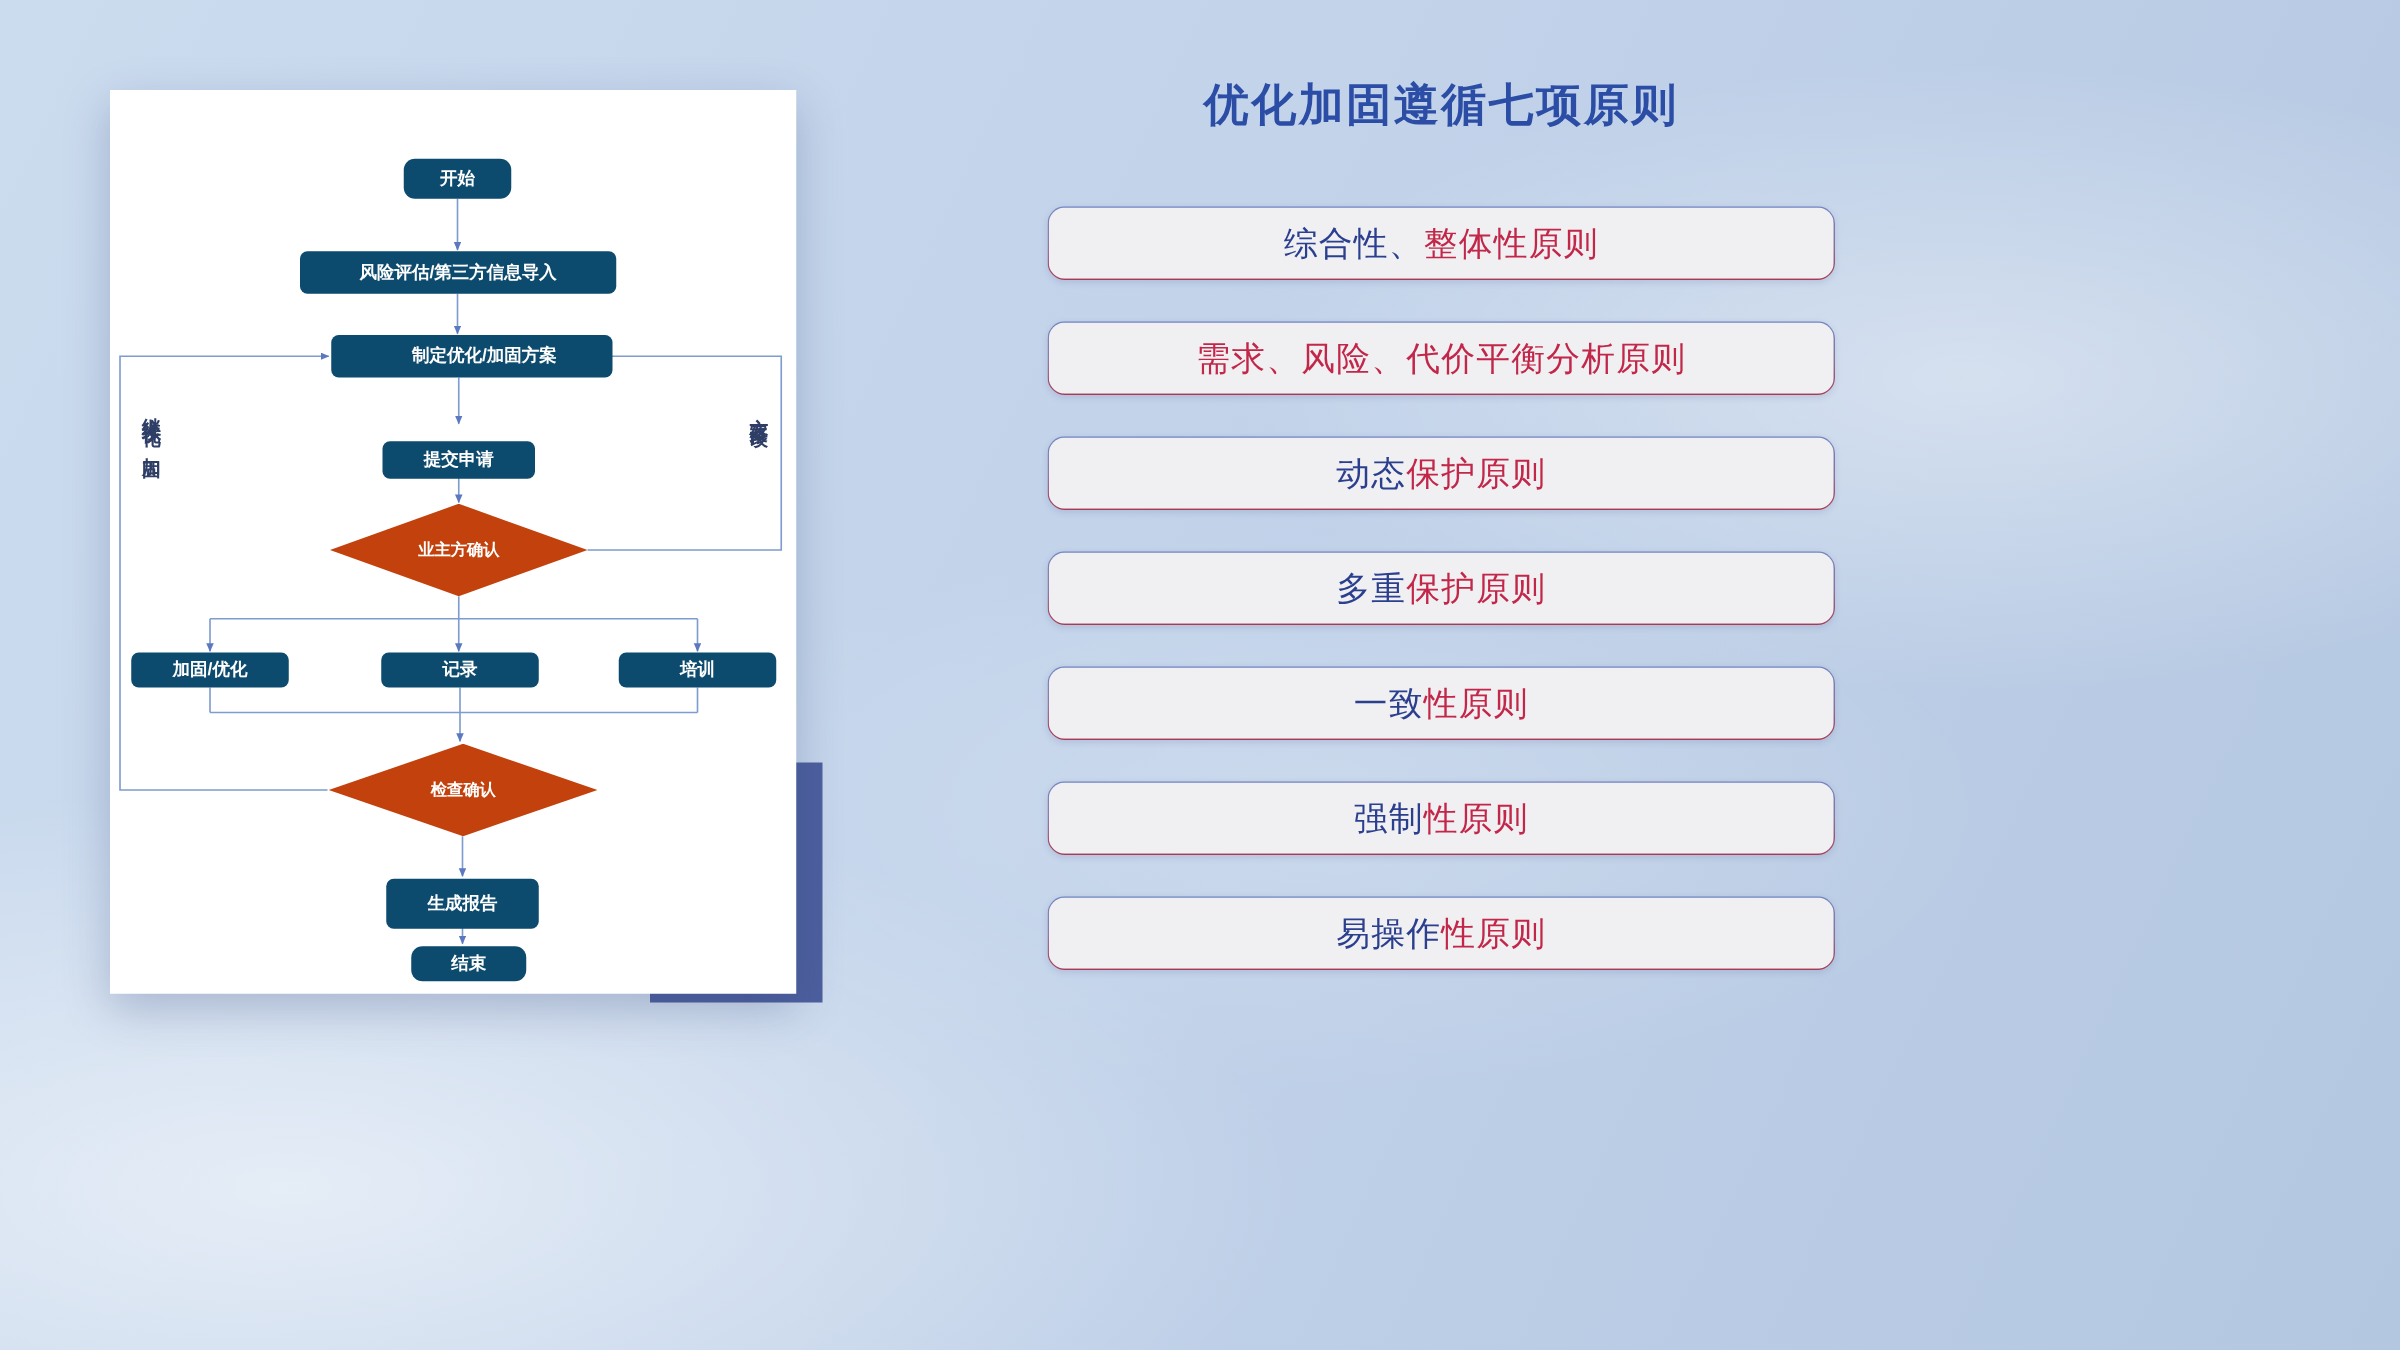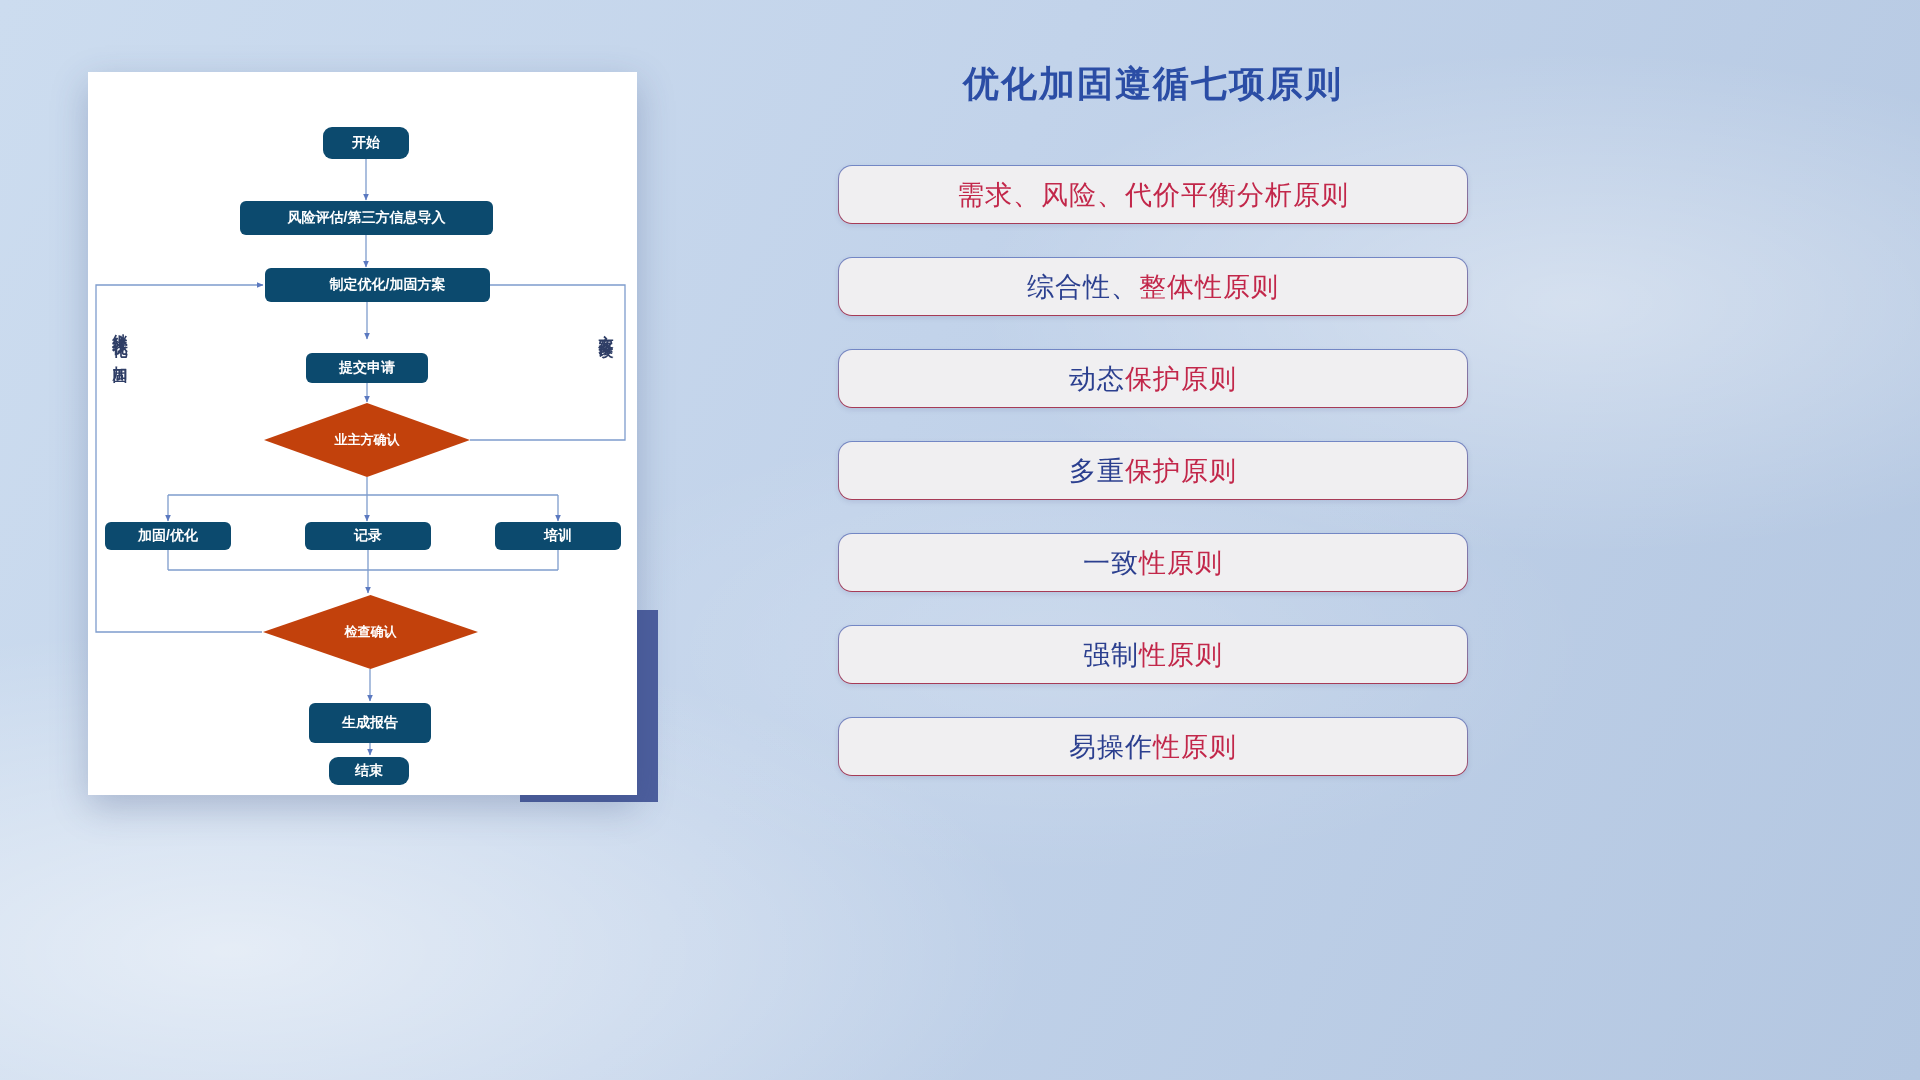--- a/index.html
+++ b/index.html
@@ -112,37 +112,37 @@
     <div class="node" style="left:17px;top:450px;width:126px;height:28px;">加固/优化</div>
 
     <div class="node" style="left:217px;top:450px;width:126px;height:28px;">记录</div>
 
     <div class="node" style="left:407px;top:450px;width:126px;height:28px;">培训</div>
 
     <div class="diamond" style="left:175px;top:523px;width:215px;height:74px;">检查确认</div>
 
     <div class="node" style="left:221px;top:631px;width:122px;height:40px;">生成报告</div>
 
-    <div class="node pill" style="left:241px;top:685px;width:80px;height:28px;">结束</div>
+    <div class="node pill" style="left:241px;top:685px;width:92px;height:28px;">结束</div>
 
     <div class="vlabel" style="left:22px;top:250px;">继续优化/加固</div>
 
     <div class="vlabel" style="left:508px;top:250px;">方案修改</div>
 
   </div>
 
   <div class="right">
     <h1 class="page-title">优化加固遵循七项原则</h1>
     <div class="principles">
         <div class="principle">
-          <span style="color: rgb(194, 39, 74);">需求、风险、代价平衡分析原则</span>
+          <span style="color: rgb(43, 63, 143);">综合性、</span>
+          <span style="color: rgb(194, 39, 74);">整体性原则</span>
         </div>
         <div class="principle">
-          <span style="color: rgb(43, 63, 143);">综合性、</span>
-          <span style="color: rgb(194, 39, 74);">整体性原则</span>
+          <span style="color: rgb(194, 39, 74);">需求、风险、代价平衡分析原则</span>
         </div>
         <div class="principle">
           <span style="color: rgb(43, 63, 143);">动态</span>
           <span style="color: rgb(194, 39, 74);">保护原则</span>
         </div>
         <div class="principle">
           <span style="color: rgb(43, 63, 143);">多重</span>
           <span style="color: rgb(194, 39, 74);">保护原则</span>
         </div>
         <div class="principle">

